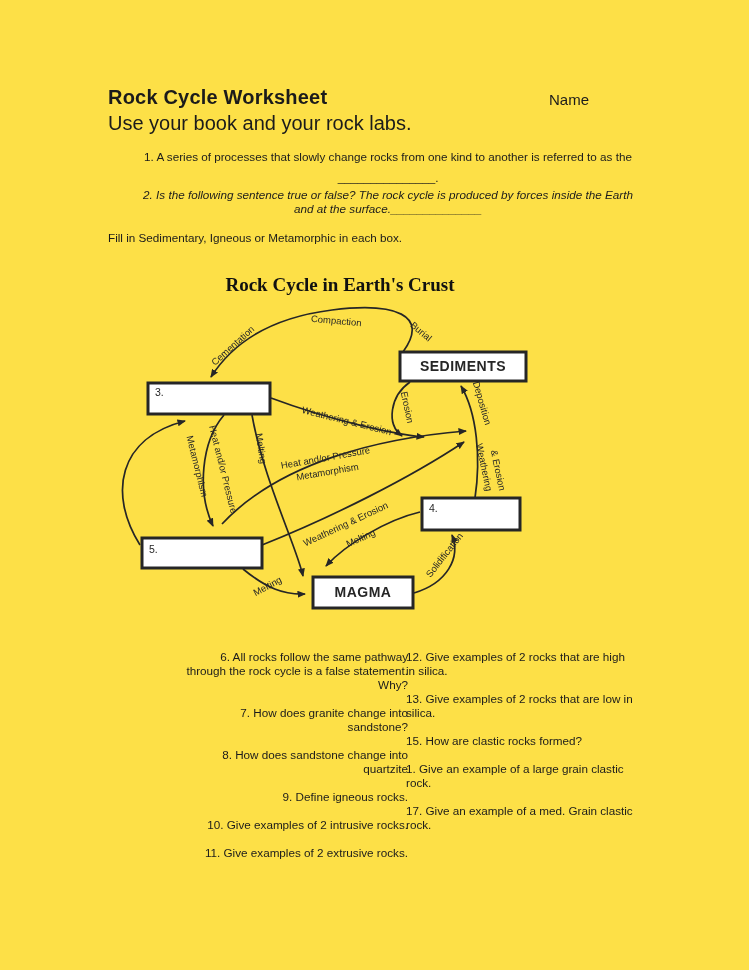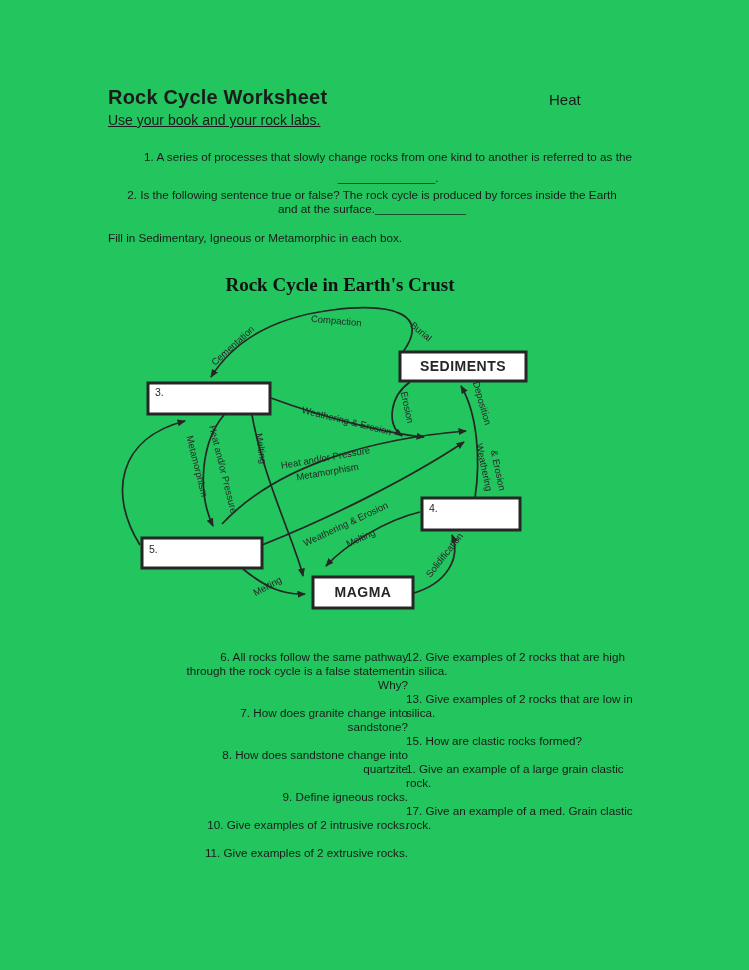--- a/index.html
+++ b/index.html
@@ -1,45 +1,45 @@
 <!DOCTYPE html>
 <html><head>
 <meta charset="utf-8">
 <style>
   html,body{margin:0;padding:0;background:#ffffff;}
-  .page{position:relative;width:749px;height:970px;background:#22c55e;overflow:hidden;
+  .page{position:relative;width:749px;height:970px;background:#fde047;overflow:hidden;
         font-family:"Liberation Sans",sans-serif;color:#1b1b1b;}
   .abs{position:absolute;}
   .ws-title{left:108px;top:86px;font-size:20px;font-weight:bold;letter-spacing:.2px;}
   .name-label{left:549px;top:91px;font-size:15px;}
-  .subtitle{left:108px;top:112px;font-size:14px;text-decoration:underline;}
+  .subtitle{left:108px;top:112px;font-size:20px;}
   .intro{font-size:11.7px;line-height:14px;white-space:pre-line;text-align:center;}
   .q1{left:108px;top:146px;width:560px;line-height:21px;}
-  .q2{left:92px;top:188px;width:560px;}
+  .q2{left:108px;top:188px;width:560px;font-style:italic;}
   .fill-instr{left:108px;top:231px;font-size:11.7px;}
   .diagram-title{left:130px;top:274px;width:420px;text-align:center;
         font-family:"Liberation Serif",serif;font-weight:bold;font-size:19px;color:#111;}
   .qcol{font-size:11.7px;line-height:14px;}
   .qcol p{margin:0 0 14px 0;white-space:pre-line;}
   .col-left{left:108px;top:650px;width:300px;text-align:right;}
   .col-right{left:398px;top:650px;width:262px;margin-left:8px;}
   svg text{font-family:"Liberation Sans",sans-serif;fill:#262626;}
   .arrow{stroke:#262626;stroke-width:1.7;fill:none;}
   .boxrect{fill:#ffffff;stroke:#262626;stroke-width:3;}
   .boxnum{font-size:10.5px;}
   .boxname{font-size:14px;font-weight:bold;letter-spacing:.5px;text-anchor:middle;}
   .lbl{font-size:9.5px;text-anchor:middle;}
 </style>
 </head>
 <body>
 
 <div class="page">
 
   <div class="abs ws-title">Rock Cycle Worksheet</div>
-  <div class="abs name-label">Heat</div>
+  <div class="abs name-label">Name</div>
   <div class="abs subtitle">Use your book and your rock labs.</div>
 
   <div class="abs intro q1">1. A series of processes that slowly change rocks from one kind to another is referred to as the
 _______________.</div>
   <div class="abs intro q2">2.  Is the following sentence true or false?  The rock cycle is produced by forces inside the Earth
 and at the surface.______________</div>
   <div class="abs diagram-title">Rock Cycle in Earth's Crust</div>
 
   <div class="abs fill-instr">Fill in Sedimentary, Igneous or Metamorphic in each box.</div>
 

